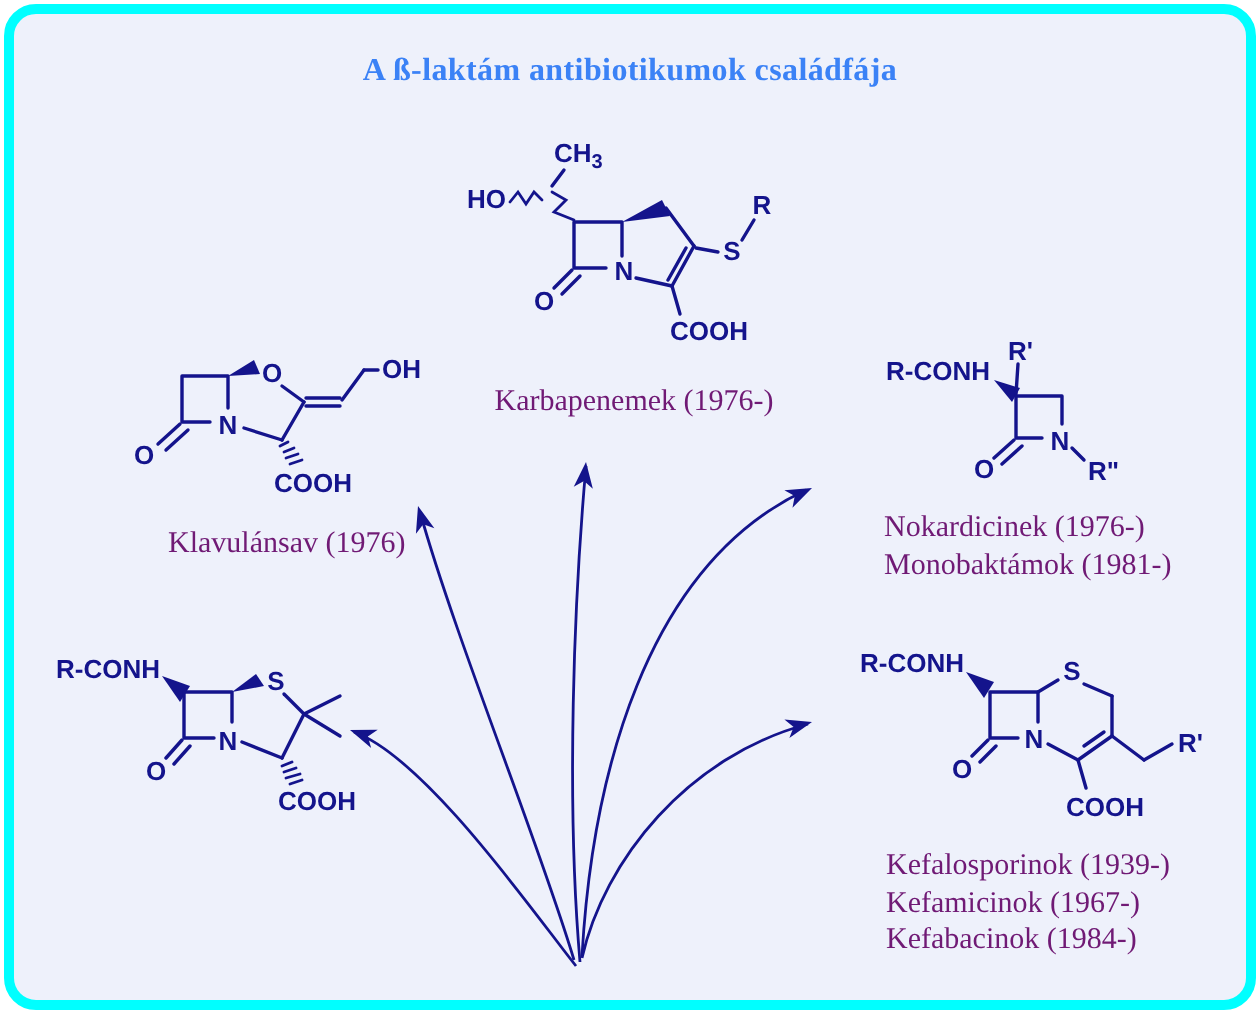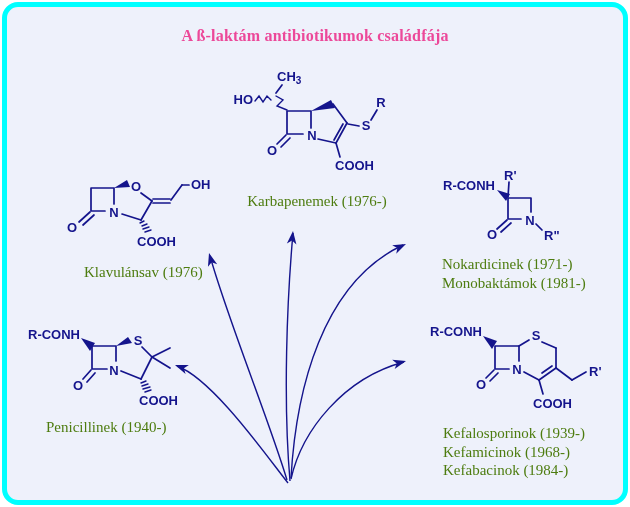--- a/index.html
+++ b/index.html
@@ -1,22 +1,22 @@
 <!DOCTYPE html>
 <html><head>
 <meta charset="utf-8">
 <style>
   html,body{margin:0;padding:0;background:#ffffff;}
   .stage{position:relative;width:630px;height:507px;background:#ffffff;overflow:hidden;
          font-family:"Liberation Serif",serif;}
   .frame{position:absolute;left:2px;top:2px;width:616px;height:493px;
          background:#eef1fb;border:5px solid #00ffff;border-radius:16px;}
   .title{position:absolute;top:27px;left:0;width:630px;text-align:center;
-         font:bold 16px "Liberation Serif",serif;color:#ec4899;letter-spacing:0.2px;}
-  .slabel{position:absolute;font:15px "Liberation Serif",serif;color:#4d7c0f;
+         font:bold 16px "Liberation Serif",serif;color:#3b82f6;letter-spacing:0.2px;}
+  .slabel{position:absolute;font:15px "Liberation Serif",serif;color:#701a75;
           line-height:18.5px;white-space:nowrap;}
   svg.draw{position:absolute;left:0;top:0;}
   .bond{stroke:#14148c;stroke-width:1.7;fill:none;stroke-linecap:round;stroke-linejoin:round;}
   .thin{stroke:#14148c;stroke-width:1.4;fill:none;stroke-linecap:round;}
   .arrow{stroke:#14148c;stroke-width:1.4;fill:none;}
   .wedge{fill:#14148c;stroke:none;}
   .atom{font:bold 13px "Liberation Sans",sans-serif;fill:#14148c;}
   .sub{font:bold 10px "Liberation Sans",sans-serif;}
 </style>
 </head>
@@ -129,22 +129,21 @@
       <path class="wedge" transform="translate(209,253) rotate(-106)" d="M0,0 L-13,4.8 L-9.5,0 L-13,-4.8 Z"></path>
       <path class="wedge" transform="translate(406,244) rotate(-25)" d="M0,0 L-13,4.8 L-9.5,0 L-13,-4.8 Z"></path>
       <path class="wedge" transform="translate(175,365) rotate(-160)" d="M0,0 L-13,4.8 L-9.5,0 L-13,-4.8 Z"></path>
       <path class="wedge" transform="translate(406,361) rotate(-15)" d="M0,0 L-13,4.8 L-9.5,0 L-13,-4.8 Z"></path>
     </g>
   </svg>
 
   <div class="slabel" style="left:230px;top:192px;width:174px;text-align:center;">Karbapenemek (1976-)</div>
   <div class="slabel" style="left:84px;top:263px;">Klavulánsav (1976)</div>
   <div class="slabel" style="left:442px;top:255px;">
-    <div>Nokardicinek (1971-)</div>
+    <div>Nokardicinek (1976-)</div>
     <div>Monobaktámok (1981-)</div>
   </div>
-  <div class="slabel" style="left:46px;top:418px;">Penicillinek (1940-)</div>
   <div class="slabel" style="left:443px;top:424px;">
     <div>Kefalosporinok (1939-)</div>
-    <div>Kefamicinok (1968-)</div>
+    <div>Kefamicinok (1967-)</div>
     <div>Kefabacinok (1984-)</div>
   </div>
 </div>
 
 </body></html>

